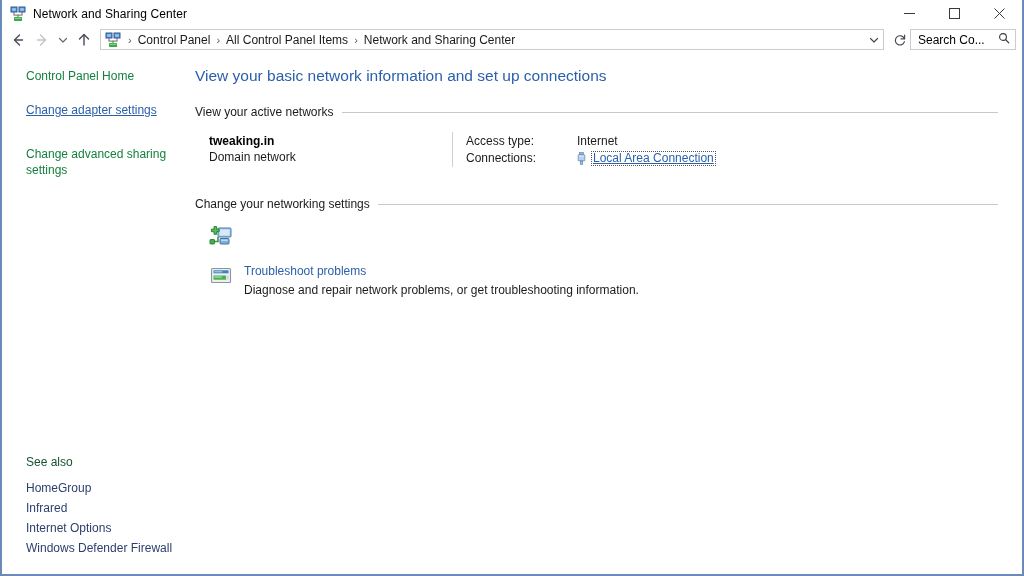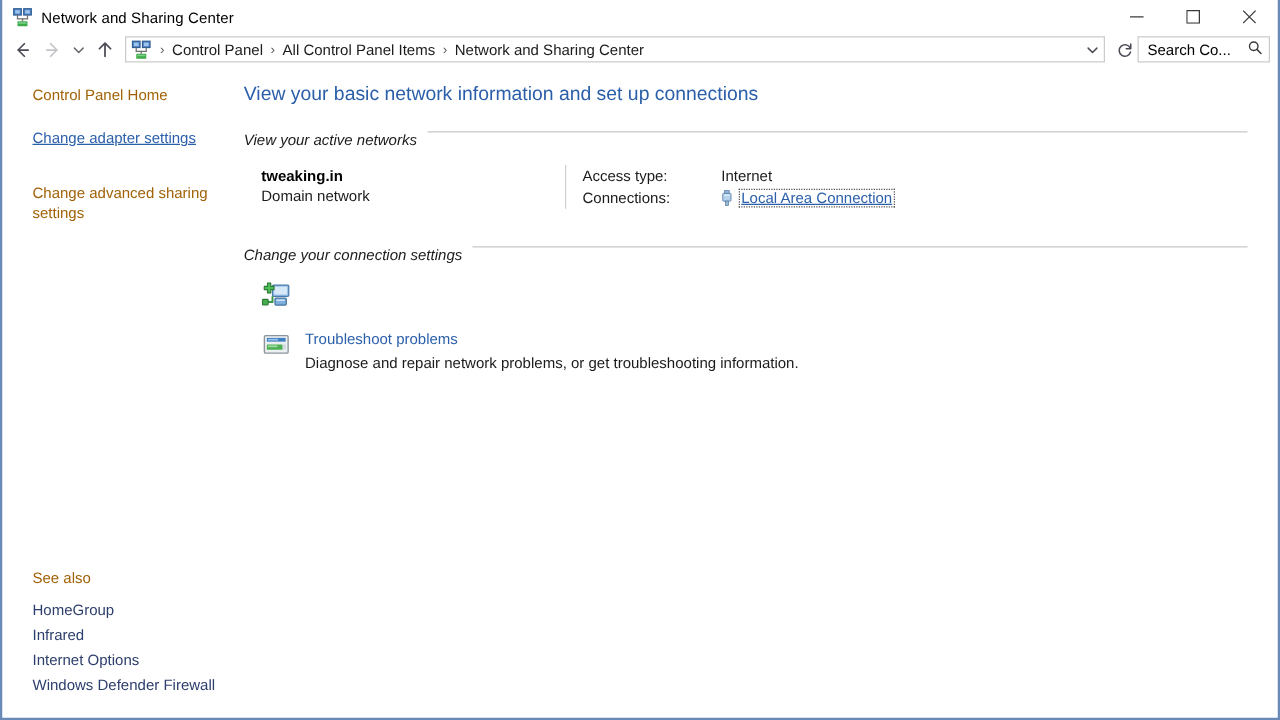--- a/index.html
+++ b/index.html
@@ -155,21 +155,21 @@
   
   .leftpane {
     width: 193px;
     flex: none;
     position: relative;
     padding-top: 16px;
     box-sizing: border-box;
   }
   .lp-item {
     font-size: 12px;
-    color: #a16207;
+    color: #15803d;
     padding: 0 14px 0 24px;
     line-height: 16px;
     margin-bottom: 4px;
   }
   .lp-link {
     font-size: 12px;
     color: #2b5faa;
     padding: 0 14px 0 24px;
     line-height: 16px;
     margin-bottom: 2px;
@@ -182,21 +182,21 @@
   .lp-wrap { width: 150px; margin-top: 28px; }
 
   .seealso {
     position: absolute;
     left: 0;
     bottom: 16px;
     width: 193px;
   }
   .seealso-title {
     font-size: 12px;
-    color: #a16207;
+    color: #14532d;
     padding-left: 24px;
     margin-bottom: 9px;
   }
   .seealso-link {
     font-size: 12px;
     color: #2c3e6b;
     padding-left: 24px;
     line-height: 20px;
     cursor: pointer;
   }
@@ -210,23 +210,22 @@
   }
   .page-heading {
     font-size: 15.5px;
     color: #2b5faa;
     line-height: 20px;
     margin-bottom: 19px;
     font-weight: 400;
   }
   .section-head {
     display: flex;
-    align-items: flex-start;
+    align-items: center;
     margin-bottom: 13px;
-    font-style: italic;
   }
   .section-head .sh-text {
     font-size: 12px;
     color: #1b1b1b;
     white-space: nowrap;
     padding-right: 8px;
   }
   .section-head .sh-rule {
     flex: 1;
     height: 1px;
@@ -492,21 +491,21 @@
                   <rect x="3.3" y="8.9" width="2.4" height="3.4" fill="#9cb9d4" stroke="#5a7fa8" stroke-width="0.6"></rect>
                 </svg>
               </span>
               <span class="conn-link">Local Area Connection</span>
             </div>
           </div>
         </div>
       </div>
 
       <div class="section-head">
-        <div class="sh-text">Change your connection settings</div>
+        <div class="sh-text">Change your networking settings</div>
         <div class="sh-rule"></div>
       </div>
 
       <div class="settings-list">
 
         <div class="set-item">
           <span class="set-icon">
             <svg width="24" height="24" viewBox="0 0 24 24">
               <rect x="9" y="3" width="13" height="9" rx="0.8" fill="#9cc3e8" stroke="#4a7cae" stroke-width="1"></rect>
               <rect x="10.4" y="4.4" width="10.2" height="6.2" fill="#d7e9f8"></rect>

